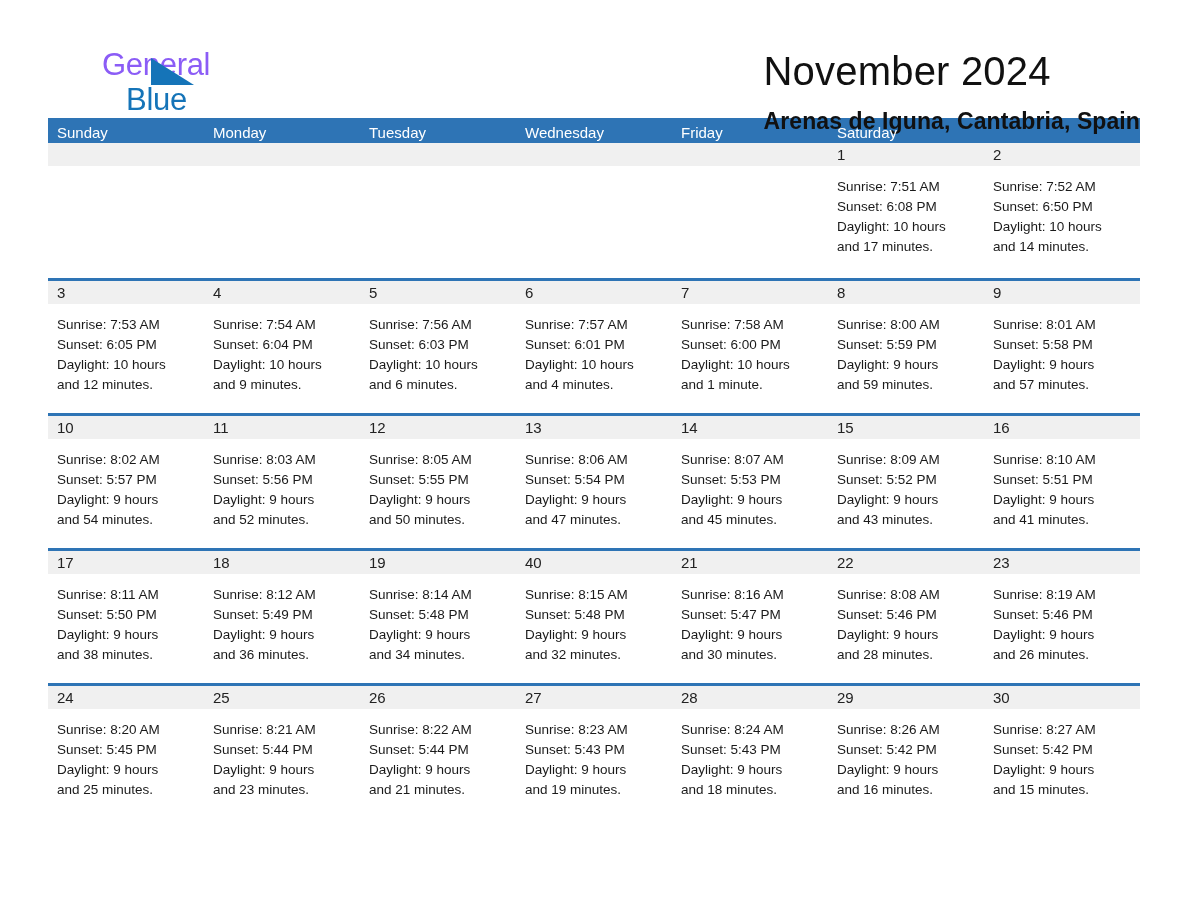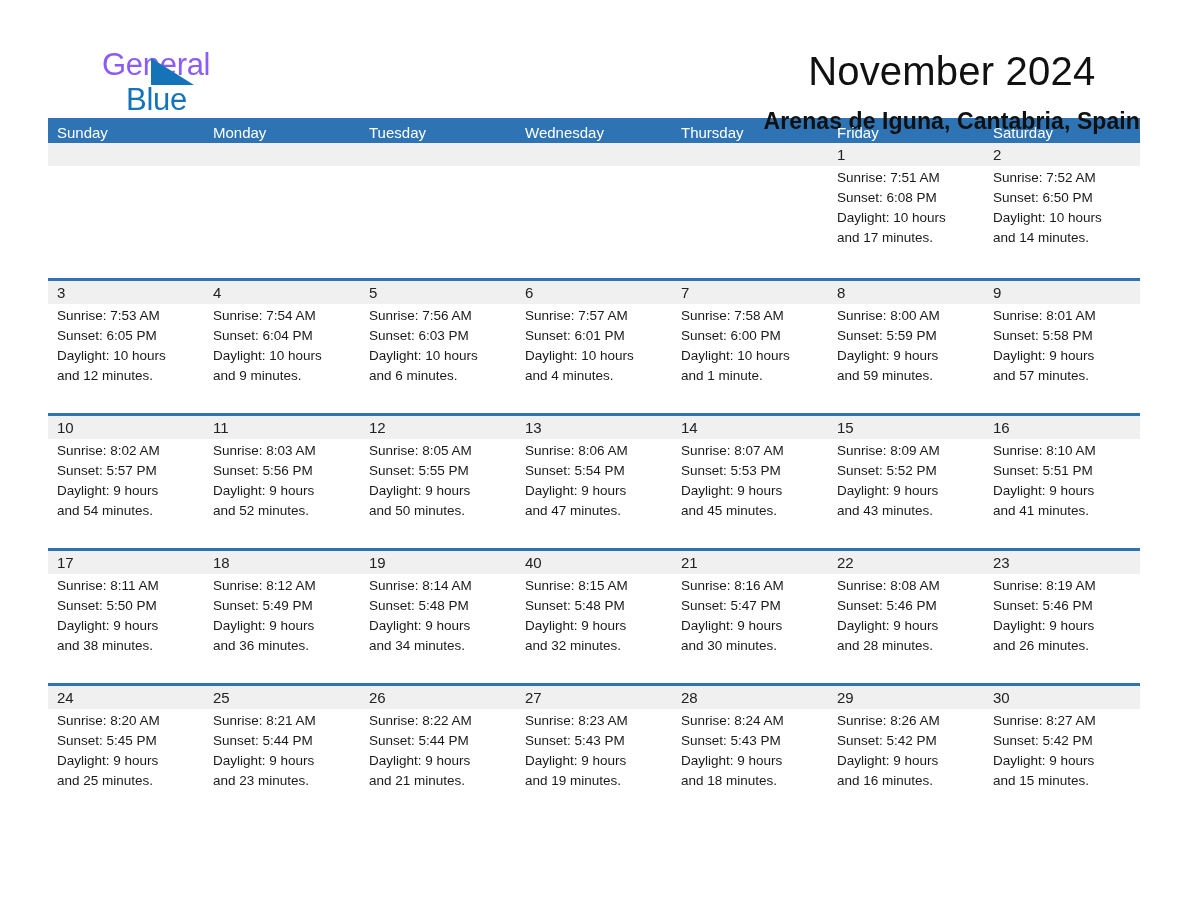--- a/index.html
+++ b/index.html
@@ -62,21 +62,21 @@
     position: absolute;
     left: 78px;
     top: 38px;
     font-size: 31px;
     letter-spacing: -0.3px;
     color: #1574b8;
     font-family: "Liberation Sans", sans-serif;
   }
 
   .title-block {
-    text-align: center;
+    text-align: left;
     padding-top: 2px;
   }
   .month-title {
     font-size: 40px;
     font-weight: normal;
     color: #111111;
     line-height: 1.15;
     letter-spacing: 0.2px;
   }
   .location-title {
@@ -124,21 +124,21 @@
   }
   .day-number-band {
     background: #f0f0f0;
     height: 23px;
     padding-left: 9px;
     font-size: 15px;
     line-height: 23px;
     color: #222222;
   }
   .day-details {
-    padding: 2px 9px 0 9px;
+    padding: 11px 9px 0 9px;
     font-size: 13.5px;
     line-height: 20px;
     color: #1a1a1a;
   }
   .day-details div { white-space: nowrap; }
 </style>
 </head>
 <body>
 
 <div class="page">
@@ -158,21 +158,20 @@
 
   </div>
 
   <div class="calendar">
 
     <div class="weekday-header">
       <div class="weekday-cell">Sunday</div>
       <div class="weekday-cell">Monday</div>
       <div class="weekday-cell">Tuesday</div>
       <div class="weekday-cell">Wednesday</div>
-      <div class="weekday-cell">Thursday</div>
       <div class="weekday-cell">Friday</div>
       <div class="weekday-cell">Saturday</div>
     </div>
 
     <div class="week-row first">
       <div class="day-cell empty">
         <div class="day-number-band"></div>
 
       </div>
       <div class="day-cell empty">

